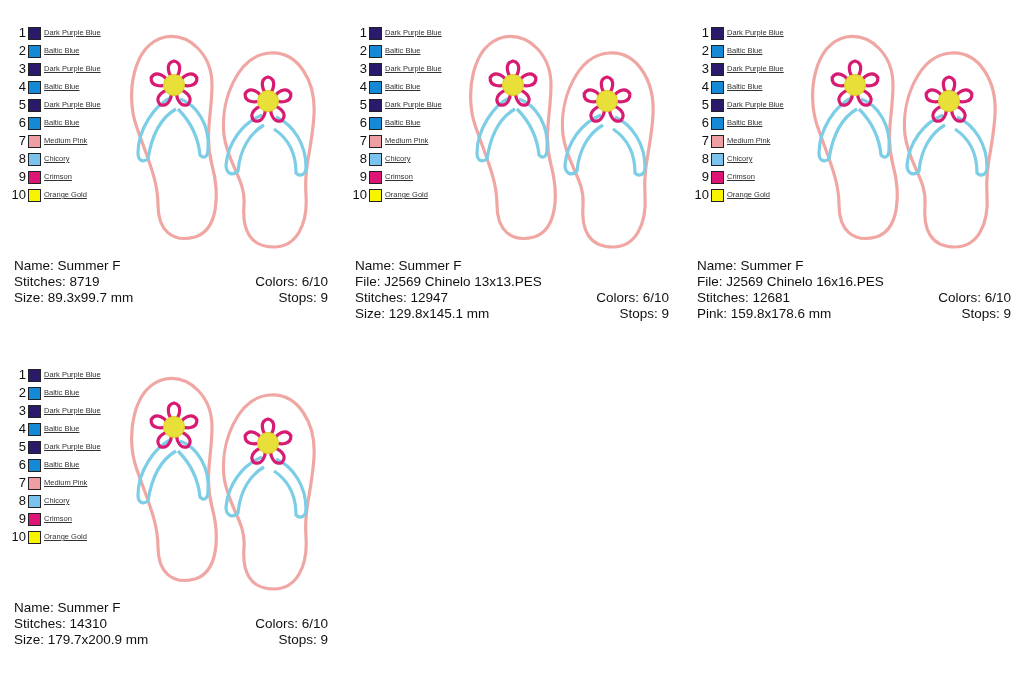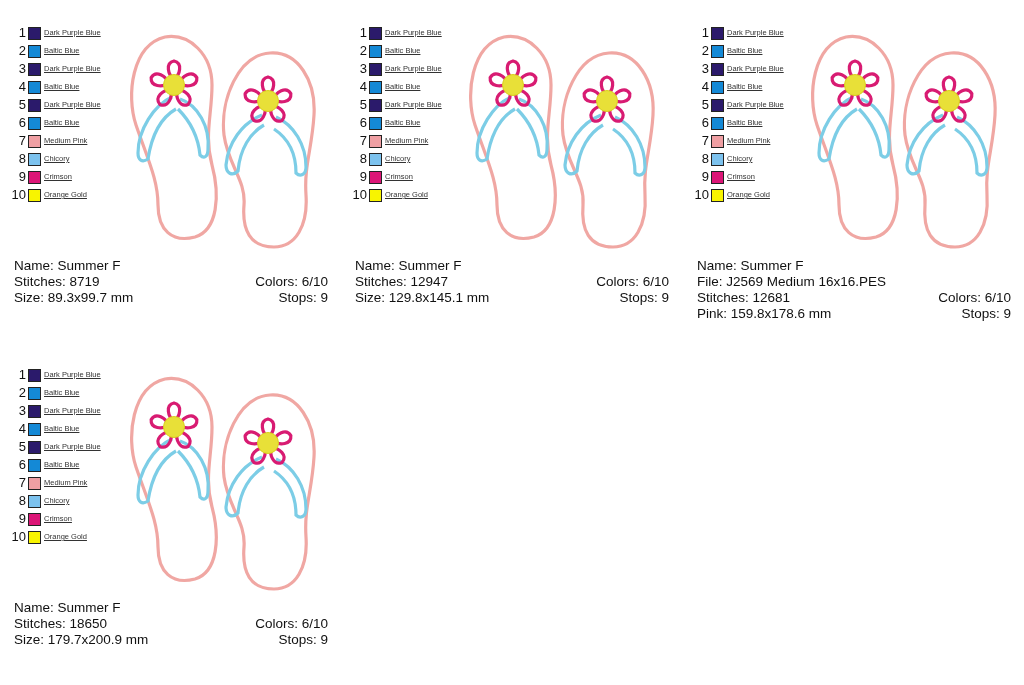--- a/index.html
+++ b/index.html
@@ -165,20 +165,21 @@
       </div>
   </div>
   <svg class="art" viewBox="0 0 215 230" style="left:108px">
     <use href="#flipflop-left"></use>
     <use href="#flipflop-right"></use>
     <use href="#flower" x="54" y="60"></use>
     <use href="#flower" x="148" y="76"></use>
   </svg>
   <div class="info">
     <div class="info-line"><span>Name: Summer F</span></div>
+    <div class="info-line"><span>File: J2569 Chinelo 13x13.PES</span></div>
     <div class="info-line"><span>Stitches: 12947</span><span class="info-right">Colors: 6/10</span></div>
     <div class="info-line"><span>Size: 129.8x145.1 mm</span><span class="info-right">Stops: 9</span></div>
   </div>
 </div>
 
 <div class="panel" style="left:693px; top:25px;">
   <div class="legend">
     <div class="legend-row" style="top:0px">
         <span class="legend-num">1</span>
         <span class="legend-swatch" style="background:#2b1a6b"></span>
@@ -231,21 +232,21 @@
       </div>
   </div>
   <svg class="art" viewBox="0 0 215 230" style="left:108px">
     <use href="#flipflop-left"></use>
     <use href="#flipflop-right"></use>
     <use href="#flower" x="54" y="60"></use>
     <use href="#flower" x="148" y="76"></use>
   </svg>
   <div class="info">
     <div class="info-line"><span>Name: Summer F</span></div>
-    <div class="info-line"><span>File: J2569 Medium 16x16.PES</span></div>
+    <div class="info-line"><span>File: J2569 Chinelo 16x16.PES</span></div>
     <div class="info-line"><span>Stitches: 12681</span><span class="info-right">Colors: 6/10</span></div>
     <div class="info-line"><span>Pink: 159.8x178.6 mm</span><span class="info-right">Stops: 9</span></div>
   </div>
 </div>
 
 <div class="panel" style="left:10px; top:367px;">
   <div class="legend">
     <div class="legend-row" style="top:0px">
         <span class="legend-num">1</span>
         <span class="legend-swatch" style="background:#2b1a6b"></span>
@@ -298,16 +299,16 @@
       </div>
   </div>
   <svg class="art" viewBox="0 0 215 230">
     <use href="#flipflop-left"></use>
     <use href="#flipflop-right"></use>
     <use href="#flower" x="54" y="60"></use>
     <use href="#flower" x="148" y="76"></use>
   </svg>
   <div class="info">
     <div class="info-line"><span>Name: Summer F</span></div>
-    <div class="info-line"><span>Stitches: 18650</span><span class="info-right">Colors: 6/10</span></div>
+    <div class="info-line"><span>Stitches: 14310</span><span class="info-right">Colors: 6/10</span></div>
     <div class="info-line"><span>Size: 179.7x200.9 mm</span><span class="info-right">Stops: 9</span></div>
   </div>
 </div>
 
 </body></html>

